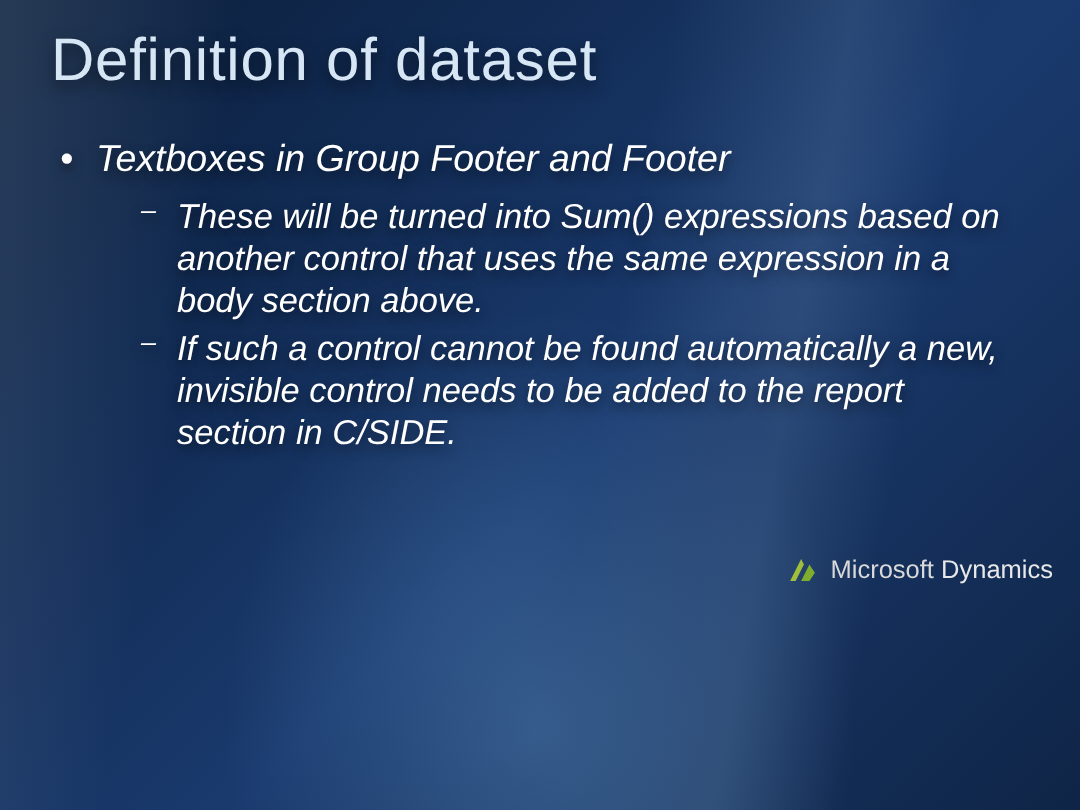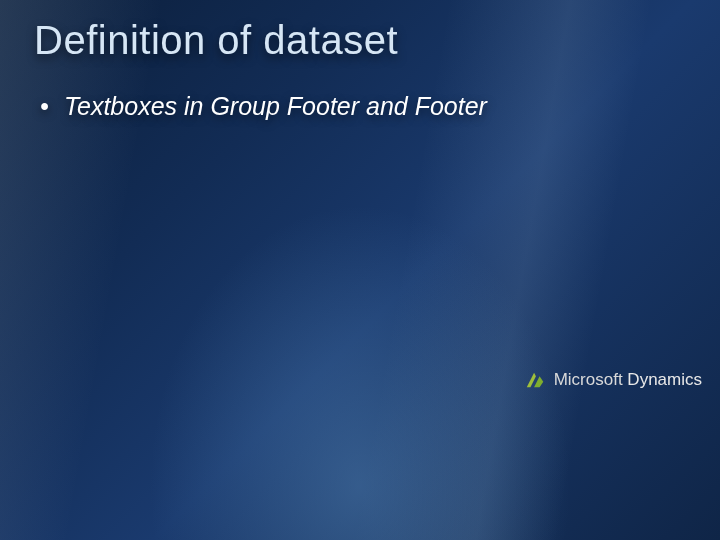--- a/index.html
+++ b/index.html
@@ -92,20 +92,26 @@
 <body>
 
 <div class="slide">
 
   <h1 class="title">Definition of dataset</h1>
 
   <ul class="level1">
     <li>
       <span>Textboxes in Group Footer and Footer</span>
       <ul class="level2">
+        <li>
+          <span>These will be turned into Sum() expressions based on another control that uses the same expression in a body section above.</span>
+        </li>
+        <li>
+          <span>If such a control cannot be found automatically a new, invisible control needs to be added to the report section in C/SIDE.</span>
+        </li>
       </ul>
     </li>
   </ul>
 
   <div class="footer">
     <span>
       <svg width="22" height="22" viewBox="0 0 24 24">
         <path d="M3 20 L11 4 L13 8 L7 20 Z" fill="#9fbf3b"></path>
         <path d="M11 20 L17 8 L21 14 L17 20 Z" fill="#7fae2e"></path>
       </svg>

